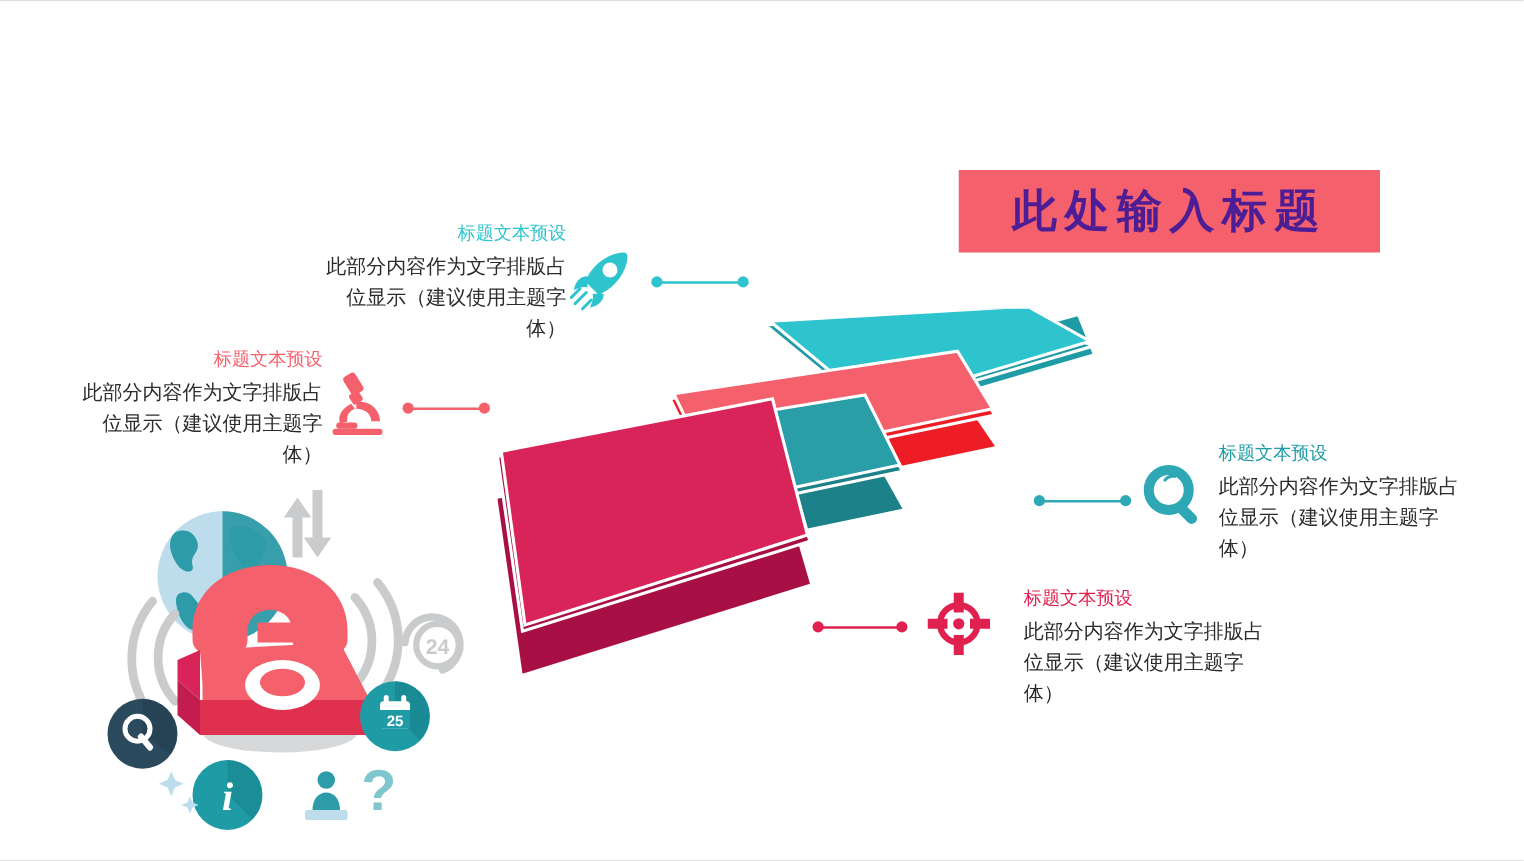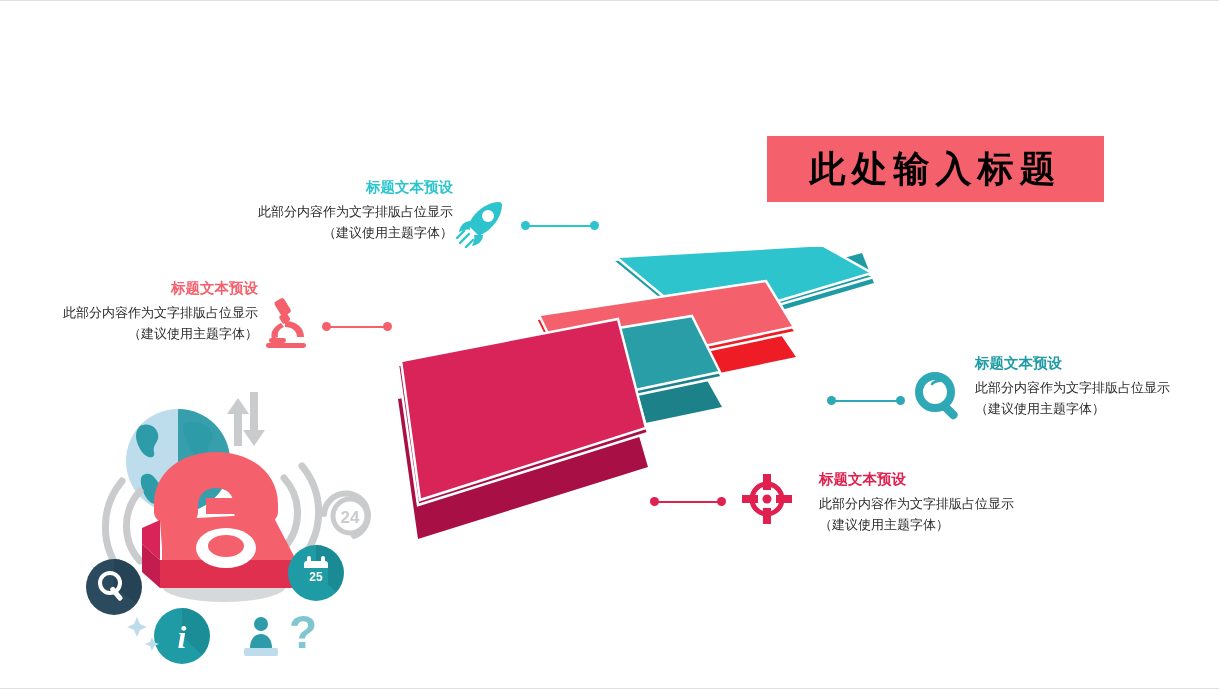--- a/index.html
+++ b/index.html
@@ -27,38 +27,38 @@
     left: 767px;
     top: 135px;
     width: 337px;
     height: 66px;
     background: #F4606C;
     display: flex;
     align-items: center;
     justify-content: center;
   }
   .title-banner .title-text {
-    color: #000000;
+    color: #4c1d95;
     font-size: 36px;
     font-weight: bold;
     letter-spacing: 6px;
     white-space: nowrap;
   }
 
   
   .tblock { position: absolute; }
   .tblock .heading {
     font-size: 14.5px;
-    font-weight: bold;
+    font-weight: normal;
     margin-bottom: 6px;
     line-height: 1.2;
     white-space: nowrap;
   }
   .tblock .body {
-    font-size: 13px;
+    font-size: 16px;
     color: #2b2b2b;
     line-height: 1.55;
   }
   .align-right { text-align: right; }
   .align-left  { text-align: left; }
 
   .tb-rocket { left: 253px; top: 178px; width: 200px; }
   .tb-micro  { left: 58px;  top: 279px; width: 200px; }
   .tb-search { left: 975px; top: 354px; width: 195px; }
   .tb-target { left: 819px; top: 470px; width: 195px; }

